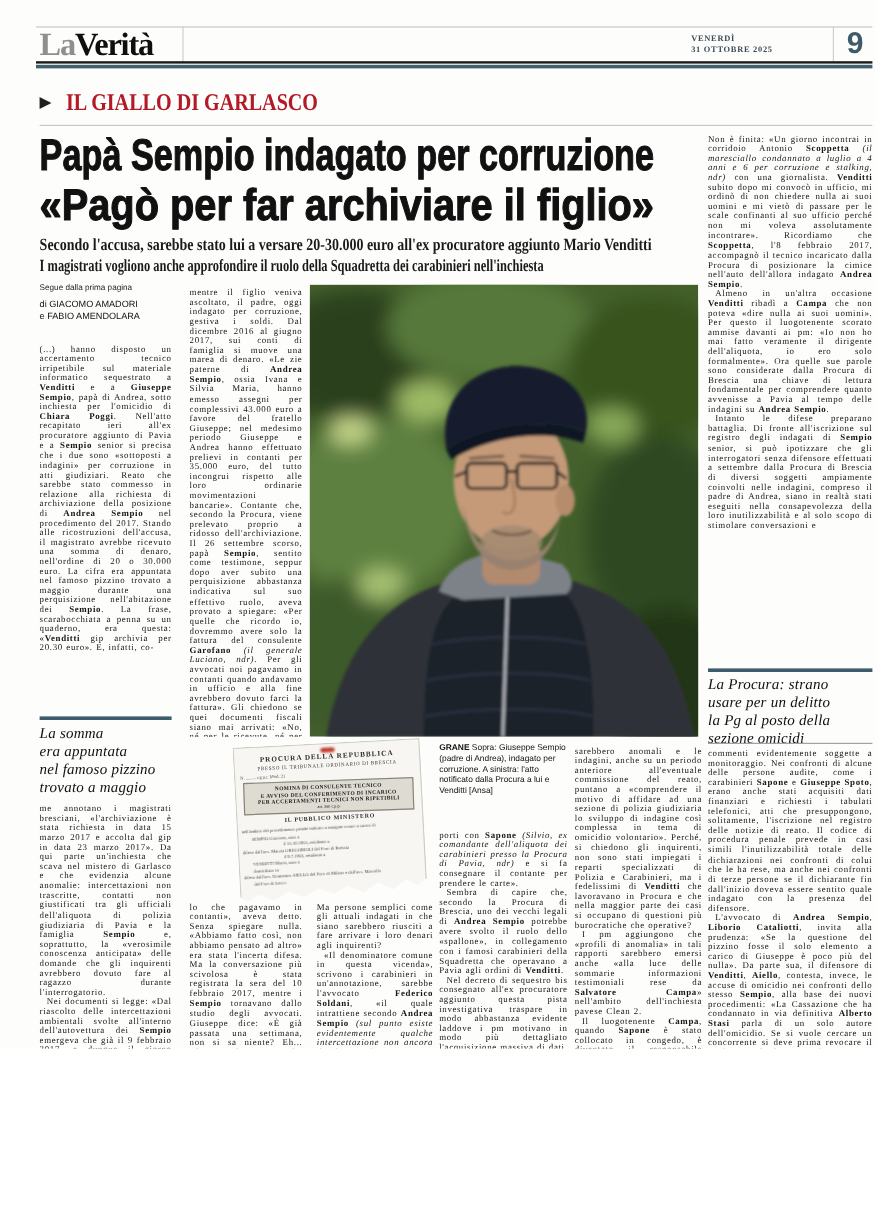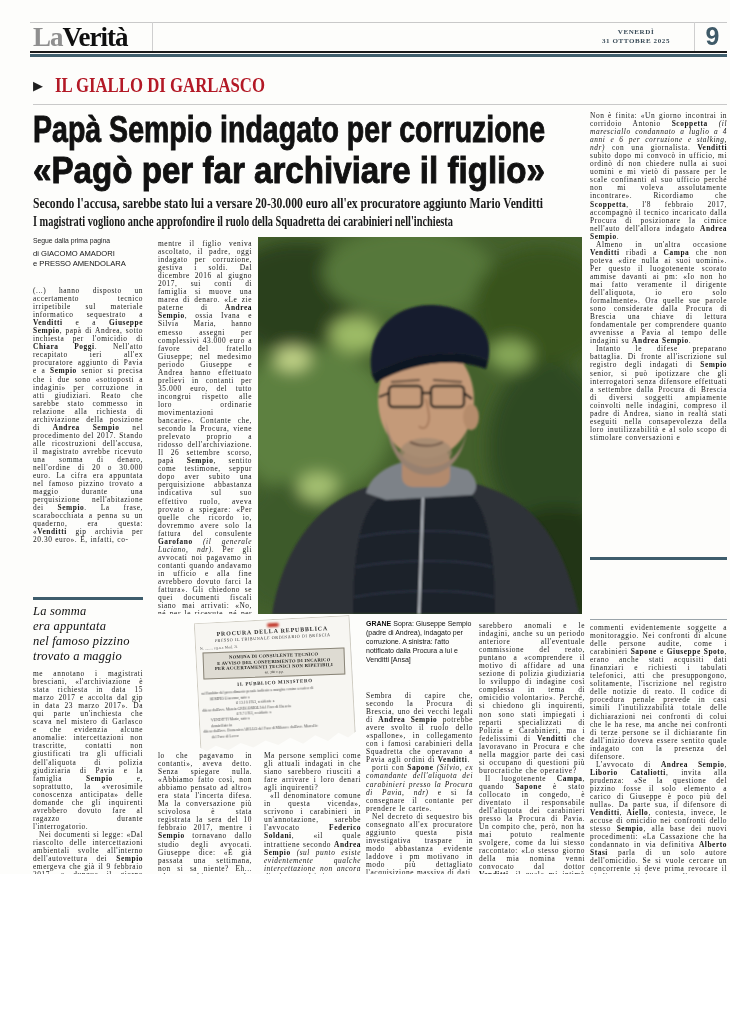--- a/index.html
+++ b/index.html
@@ -5,21 +5,21 @@
   html,body{margin:0;padding:0;background:#ffffff;}
   #page{position:relative;width:730px;height:874px;background:#fdfdfb;overflow:hidden;
         font-family:"Liberation Serif",serif;padding-left:10px;-webkit-font-smoothing:antialiased;}
   .abs{position:absolute;}
   .hair{position:absolute;background:#c9c9c9;height:1px;}
   .vsep{position:absolute;background:#cfcfcf;width:1px;}
   
   .logo{font-family:"Liberation Serif",serif;font-weight:700;font-size:27px;letter-spacing:-1px;line-height:27px;}
   .logo .la{color:#8f8f8f;}
   .logo .ver{color:#0f0f0f;}
-  .dateblock{text-align:center;font-family:"Liberation Serif",serif;color:#3a4c58;font-weight:700;
+  .dateblock{text-align:left;font-family:"Liberation Serif",serif;color:#3a4c58;font-weight:700;
              font-size:7px;line-height:9px;letter-spacing:.6px;}
   .pageno{font-family:"Liberation Sans",sans-serif;font-weight:700;font-size:25px;color:#3f5a68;text-align:center;line-height:28px;}
   .rule-thin{position:absolute;height:2px;background:#1a1a1a;}
   .rule-blue{position:absolute;height:3px;background:#41606e;}
   
   .arrow{font-size:13px;color:#1f1f1f;line-height:13px;font-family:"DejaVu Sans",sans-serif;}
   
   .col{position:absolute;text-align:justify;font:7.4px/8.05px "Liberation Serif",serif;
        letter-spacing:.55px;word-spacing:.5px;color:#161616;overflow:hidden;}
   .col p{margin:0;}
@@ -96,21 +96,21 @@
 
   <svg class="abs" style="left:33px;top:194px;" width="545" height="38">
     <text x="0" y="14" font-family="Liberation Serif, serif" font-weight="700" font-size="14.2" fill="#1a1a1a" textLength="510" lengthAdjust="spacingAndGlyphs">Secondo l'accusa, sarebbe stato lui a versare 20-30.000 euro all'ex procuratore aggiunto Mario Venditti</text>
     <text x="0" y="32" font-family="Liberation Serif, serif" font-weight="700" font-size="14.2" fill="#1a1a1a" textLength="420" lengthAdjust="spacingAndGlyphs">I magistrati vogliono anche approfondire il ruolo della Squadretta dei carabinieri nell'inchiesta</text>
   </svg>
 
   <div class="abs" style="left:33px;top:237px;width:112px;">
     <div class="contnote">Segue dalla prima pagina</div>
     <div class="byline">
       <div>di <b>GIACOMO AMADORI</b></div>
-      <div>e <b>PRESSO AMENDOLARA</b></div>
+      <div>e <b>FABIO AMENDOLARA</b></div>
     </div>
   </div>
 
   <div class="col" style="left:33px;top:287px;width:110px;height:306px;">
     <p>(...) hanno disposto un accertamento tecnico irripetibile sul materiale informatico sequestrato a <b>Venditti</b> e a <b>Giuseppe Sempio</b>, papà di Andrea, sotto inchiesta per l'omicidio di <b>Chiara Poggi</b>. Nell'atto recapitato ieri all'ex procuratore aggiunto di Pavia e a <b>Sempio</b> senior si precisa che i due sono «sottoposti a indagini» per corruzione in atti giudiziari. Reato che sarebbe stato commesso in relazione alla richiesta di archiviazione della posizione di <b>Andrea Sempio</b> nel procedimento del 2017. Stando alle ricostruzioni dell'accusa, il magistrato avrebbe ricevuto una somma di denaro, nell'ordine di 20 o 30.000 euro. La cifra era appuntata nel famoso pizzino trovato a maggio durante una perquisizione nell'abitazione dei <b>Sempio</b>. La frase, scarabocchiata a penna su un quaderno, era questa: «<b>Venditti</b> gip archivia per 20.30 euro». E, infatti, co-</p>
   </div>
   <div class="pqrule" style="left:33px;top:597px;width:110px;"></div>
   <div class="pq" style="left:33px;top:604px;width:118px;">
     <div>La somma</div>
     <div>era appuntata</div>
@@ -216,37 +216,44 @@
         <path d="M152 205 C162 210 176 210 185 205" stroke="#6e5647" stroke-width="2" fill="none"></path>
       </g>
     </svg>
   </div>
 
   <div class="caption" style="left:366px;top:620px;width:106px;">
     <b>GRANE</b><span> Sopra: Giuseppe Sempio (padre di Andrea), indagato per corruzione. A sinistra: l'atto notificato dalla Procura a lui e Venditti [Ansa]</span>
   </div>
 
   <div class="col" style="left:366px;top:692px;width:107px;height:312px;">
+    <p>porti con <b>Sapone</b> <i>(Silvio, ex comandante dell'aliquota dei carabinieri presso la Procura di Pavia, ndr)</i> e si fa consegnare il contante per prendere le carte».</p>
     <p>Sembra di capire che, secondo la Procura di Brescia, uno dei vecchi legali di <b>Andrea Sempio</b> potrebbe avere svolto il ruolo dello «spallone», in collegamento con i famosi carabinieri della Squadretta che operavano a Pavia agli ordini di <b>Venditti</b>.</p>
-    <p>porti con <b>Sapone</b> <i>(Silvio, ex comandante dell'aliquota dei carabinieri presso la Procura di Pavia, ndr)</i> e si fa consegnare il contante per prendere le carte».</p>
     <p>Nel decreto di sequestro bis consegnato all'ex procuratore aggiunto questa pista investigativa traspare in modo abbastanza evidente laddove i pm motivano in modo più dettagliato l'acquisizione massiva di dati, bocciata dal Tribunale del Riesame, all'interno dei dispositivi informatici degli indagati.</p>
     <p>La parte più interessante è questa: «Ulteriori elementi utili alla ricostruzione investigativa sono da considerare i rapporti tra l'indagato <b>Mario Venditti</b> e gli ufficiali di polizia giudiziaria incaricati delle indagini». Per la Procura di Brescia, infatti, tali rapporti</p>
   </div>
 
   <div class="col" style="left:479px;top:622px;width:106px;height:382px;">
     <p>sarebbero anomali e le indagini, anche su un periodo anteriore all'eventuale commissione del reato, puntano a «comprendere il motivo di affidare ad una sezione di polizia giudiziaria lo sviluppo di indagine così complessa in tema di omicidio volontario». Perché, si chiedono gli inquirenti, non sono stati impiegati i reparti specializzati di Polizia e Carabinieri, ma i fedelissimi di <b>Venditti</b> che lavoravano in Procura e che nella maggior parte dei casi si occupano di questioni più burocratiche che operative?</p>
+    <p>I pm aggiungono che «profili di anomalia» in tali rapporti sarebbero emersi anche «alla luce delle sommarie informazioni testimoniali rese da <b>Salvatore Campa</b>» nell'ambito dell'inchiesta pavese Clean 2.</p>
     <p>Il luogotenente <b>Campa</b>, quando <b>Sapone</b> è stato collocato in congedo, è diventato il responsabile dell'aliquota dei carabinieri presso la Procura di Pavia. Un compito che, però, non ha mai potuto realmente svolgere, come da lui stesso raccontato: «Lo stesso giorno della mia nomina venni convocato dal dottor <b>Venditti</b>, il quale mi intimò che dovevo lasciare tutto com'era. Addirittura mi disse: "Non vorrai mica rubare la scrivania a <b>Sapone</b>?"».</p>
   </div>
 
   <div class="col" style="left:590px;top:112px;width:137px;height:444px;">
     <p>Non è finita: «Un giorno incontrai in corridoio Antonio <b>Scoppetta</b> <i>(il maresciallo condannato a luglio a 4 anni e 6 per corruzione e stalking, ndr)</i> con una giornalista. <b>Venditti</b> subito dopo mi convocò in ufficio, mi ordinò di non chiedere nulla ai suoi uomini e mi vietò di passare per le scale confinanti al suo ufficio perché non mi voleva assolutamente incontrare». Ricordiamo che <b>Scoppetta</b>, l'8 febbraio 2017, accompagnò il tecnico incaricato dalla Procura di posizionare la cimice nell'auto dell'allora indagato <b>Andrea Sempio</b>.</p>
     <p>Almeno in un'altra occasione <b>Venditti</b> ribadì a <b>Campa</b> che non poteva «dire nulla ai suoi uomini». Per questo il luogotenente scorato ammise davanti ai pm: «Io non ho mai fatto veramente il dirigente dell'aliquota, io ero solo formalmente». Ora quelle sue parole sono considerate dalla Procura di Brescia una chiave di lettura fondamentale per comprendere quanto avvenisse a Pavia al tempo delle indagini su <b>Andrea Sempio</b>.</p>
     <p>Intanto le difese preparano battaglia. Di fronte all'iscrizione sul registro degli indagati di <b>Sempio</b> senior, si può ipotizzare che gli interrogatori senza difensore effettuati a settembre dalla Procura di Brescia di diversi soggetti ampiamente coinvolti nelle indagini, compreso il padre di Andrea, siano in realtà stati eseguiti nella consapevolezza della loro inutilizzabilità e al solo scopo di stimolare conversazioni e</p>
   </div>
   <div class="pqrule" style="left:590px;top:557px;width:137px;"></div>
+  <div class="pq" style="left:590px;top:563px;width:140px;">
+    <div>La Procura: strano</div>
+    <div>usare per un delitto</div>
+    <div>la Pg al posto della</div>
+    <div>sezione omicidi</div>
+  </div>
   <div class="pqrule2" style="left:590px;top:619px;width:137px;"></div>
   <div class="col" style="left:590px;top:624px;width:137px;height:358px;">
     <p>commenti evidentemente soggette a monitoraggio. Nei confronti di alcune delle persone audite, come i carabinieri <b>Sapone</b> e <b>Giuseppe Spoto</b>, erano anche stati acquisiti dati finanziari e richiesti i tabulati telefonici, atti che presuppongono, solitamente, l'iscrizione nel registro delle notizie di reato. Il codice di procedura penale prevede in casi simili l'inutilizzabilità totale delle dichiarazioni nei confronti di colui che le ha rese, ma anche nei confronti di terze persone se il dichiarante fin dall'inizio doveva essere sentito quale indagato con la presenza del difensore.</p>
     <p>L'avvocato di <b>Andrea Sempio</b>, <b>Liborio Cataliotti</b>, invita alla prudenza: «Se la questione del pizzino fosse il solo elemento a carico di Giuseppe è poco più del nulla». Da parte sua, il difensore di <b>Venditti</b>, <b>Aiello</b>, contesta, invece, le accuse di omicidio nei confronti dello stesso <b>Sempio</b>, alla base dei nuovi procedimenti: «La Cassazione che ha condannato in via definitiva <b>Alberto Stasi</b> parla di un solo autore dell'omicidio. Se si vuole cercare un concorrente si deve prima revocare il giudicato, chi la pensa diversamente commette un falso ideologico grave».</p>
   </div>
   <div class="copyright" style="left:600px;top:985px;width:127px;">© RIPRODUZIONE RISERVATA</div>
 
   <div class="botstrip"></div>
 
 </div>

